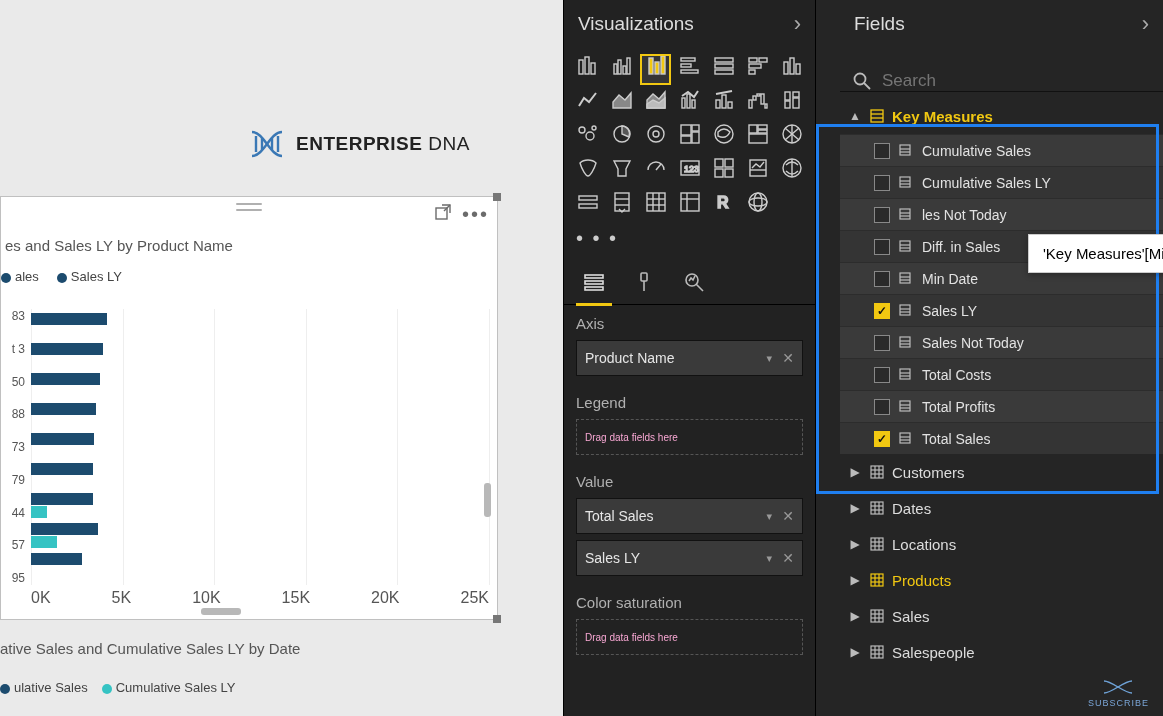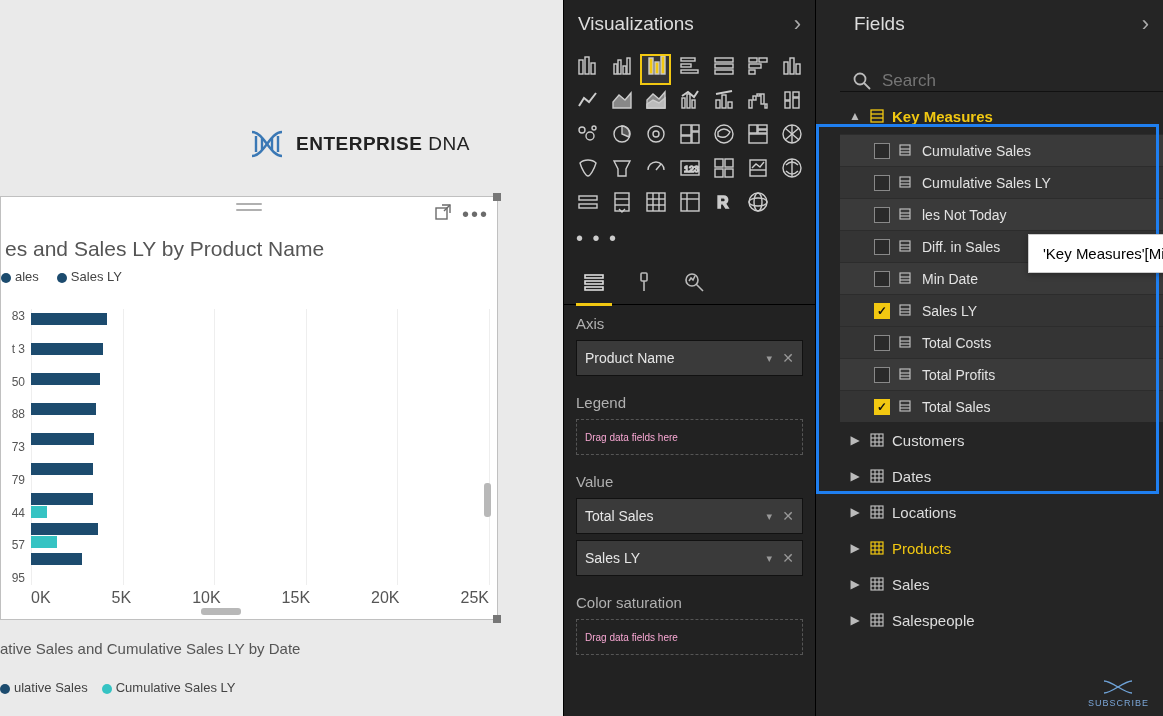--- a/index.html
+++ b/index.html
@@ -17,21 +17,21 @@
   .chart-frame { position: absolute; top: 196px; left: 0; width: 498px; height: 424px; border: 1px solid #c0c0c0; background:#fff; }
   .chart-frame .handle { position: absolute; width: 8px; height: 8px; background: #777; }
   .handle.tr { top:-4px; right:-4px; }
   .handle.br { bottom:-4px; right:-4px; }
   .drag-top { position:absolute; top:6px; left:50%; transform:translateX(-50%); width:26px; height:8px; display:flex; flex-direction:column; justify-content:space-between; }
   .drag-top span { height:2px; background:#b0b0b0; border-radius:1px; }
   .chart-actions { position:absolute; top:6px; right:8px; display:flex; gap:10px; align-items:center; }
   .popout-icon svg, .more-icon svg { width:18px; height:18px; }
   .more-icon { font-size:20px; color:#6b6b6b; letter-spacing:2px; line-height:10px; }
 
-  .chart-title { position:absolute; top:40px; left:4px; font-size:21px; color:#555; }
+  .chart-title { position:absolute; top:40px; left:4px; font-size:15px; color:#555; }
   .chart-legend { position:absolute; top:72px; left:0; display:flex; gap:18px; align-items:center; font-size:13px; color:#444; }
   .legend-dot { width:10px; height:10px; border-radius:50%; display:inline-block; margin-right:4px; vertical-align:middle;}
   .legend-dot.dark { background:#1c4b6e; }
   .legend-dot.teal { background:#35c3c3; }
 
   .bars-area { position:absolute; top:96px; left:0; width:492px; height:288px;margin-top:12px;}
   .y-labels { position:absolute; left:-2px; top:4px; width:26px; height:276px; display:flex; flex-direction:column; justify-content:space-between; font-size:12px; color:#555; text-align:right;}
   .bars { position:absolute; left:30px; top:4px; width:458px; height:276px;}
   .bar-row { height:30px; position:relative; }
   .bar-row .bar { position:absolute; top:4px; height:12px; background:#1c4b6e; }
@@ -597,20 +597,29 @@
             </div>
             <div class="field-row alt">
               <span class="checkbox checked"></span>
               <span class="measure-icon"><svg viewBox="0 0 14 14" stroke="#bbb" fill="none" stroke-width="1.2">
                   <rect x="2" y="2" width="10" height="10"></rect>
                   <line x1="2" y1="6" x2="12" y2="6"></line>
                   <line x1="2" y1="9" x2="12" y2="9"></line>
                 </svg></span>
               <span>Sales LY</span>
             </div>
+            <div class="field-row">
+              <span class="checkbox"></span>
+              <span class="measure-icon"><svg viewBox="0 0 14 14" stroke="#bbb" fill="none" stroke-width="1.2">
+                  <rect x="2" y="2" width="10" height="10"></rect>
+                  <line x1="2" y1="6" x2="12" y2="6"></line>
+                  <line x1="2" y1="9" x2="12" y2="9"></line>
+                </svg></span>
+              <span>Sales Not Today</span>
+            </div>
             <div class="field-row alt">
               <span class="checkbox"></span>
               <span class="measure-icon"><svg viewBox="0 0 14 14" stroke="#bbb" fill="none" stroke-width="1.2">
                   <rect x="2" y="2" width="10" height="10"></rect>
                   <line x1="2" y1="6" x2="12" y2="6"></line>
                   <line x1="2" y1="9" x2="12" y2="9"></line>
                 </svg></span>
               <span>Total Costs</span>
             </div>
             <div class="field-row">

